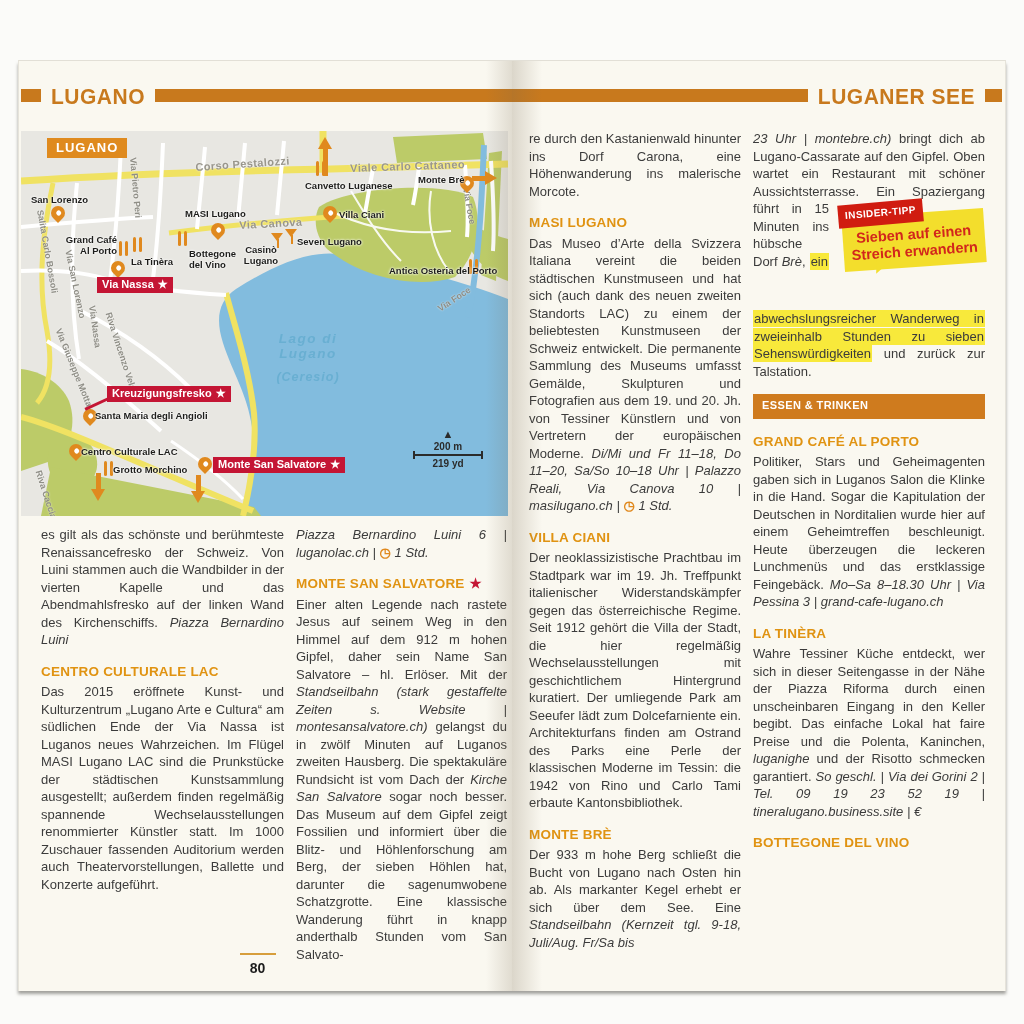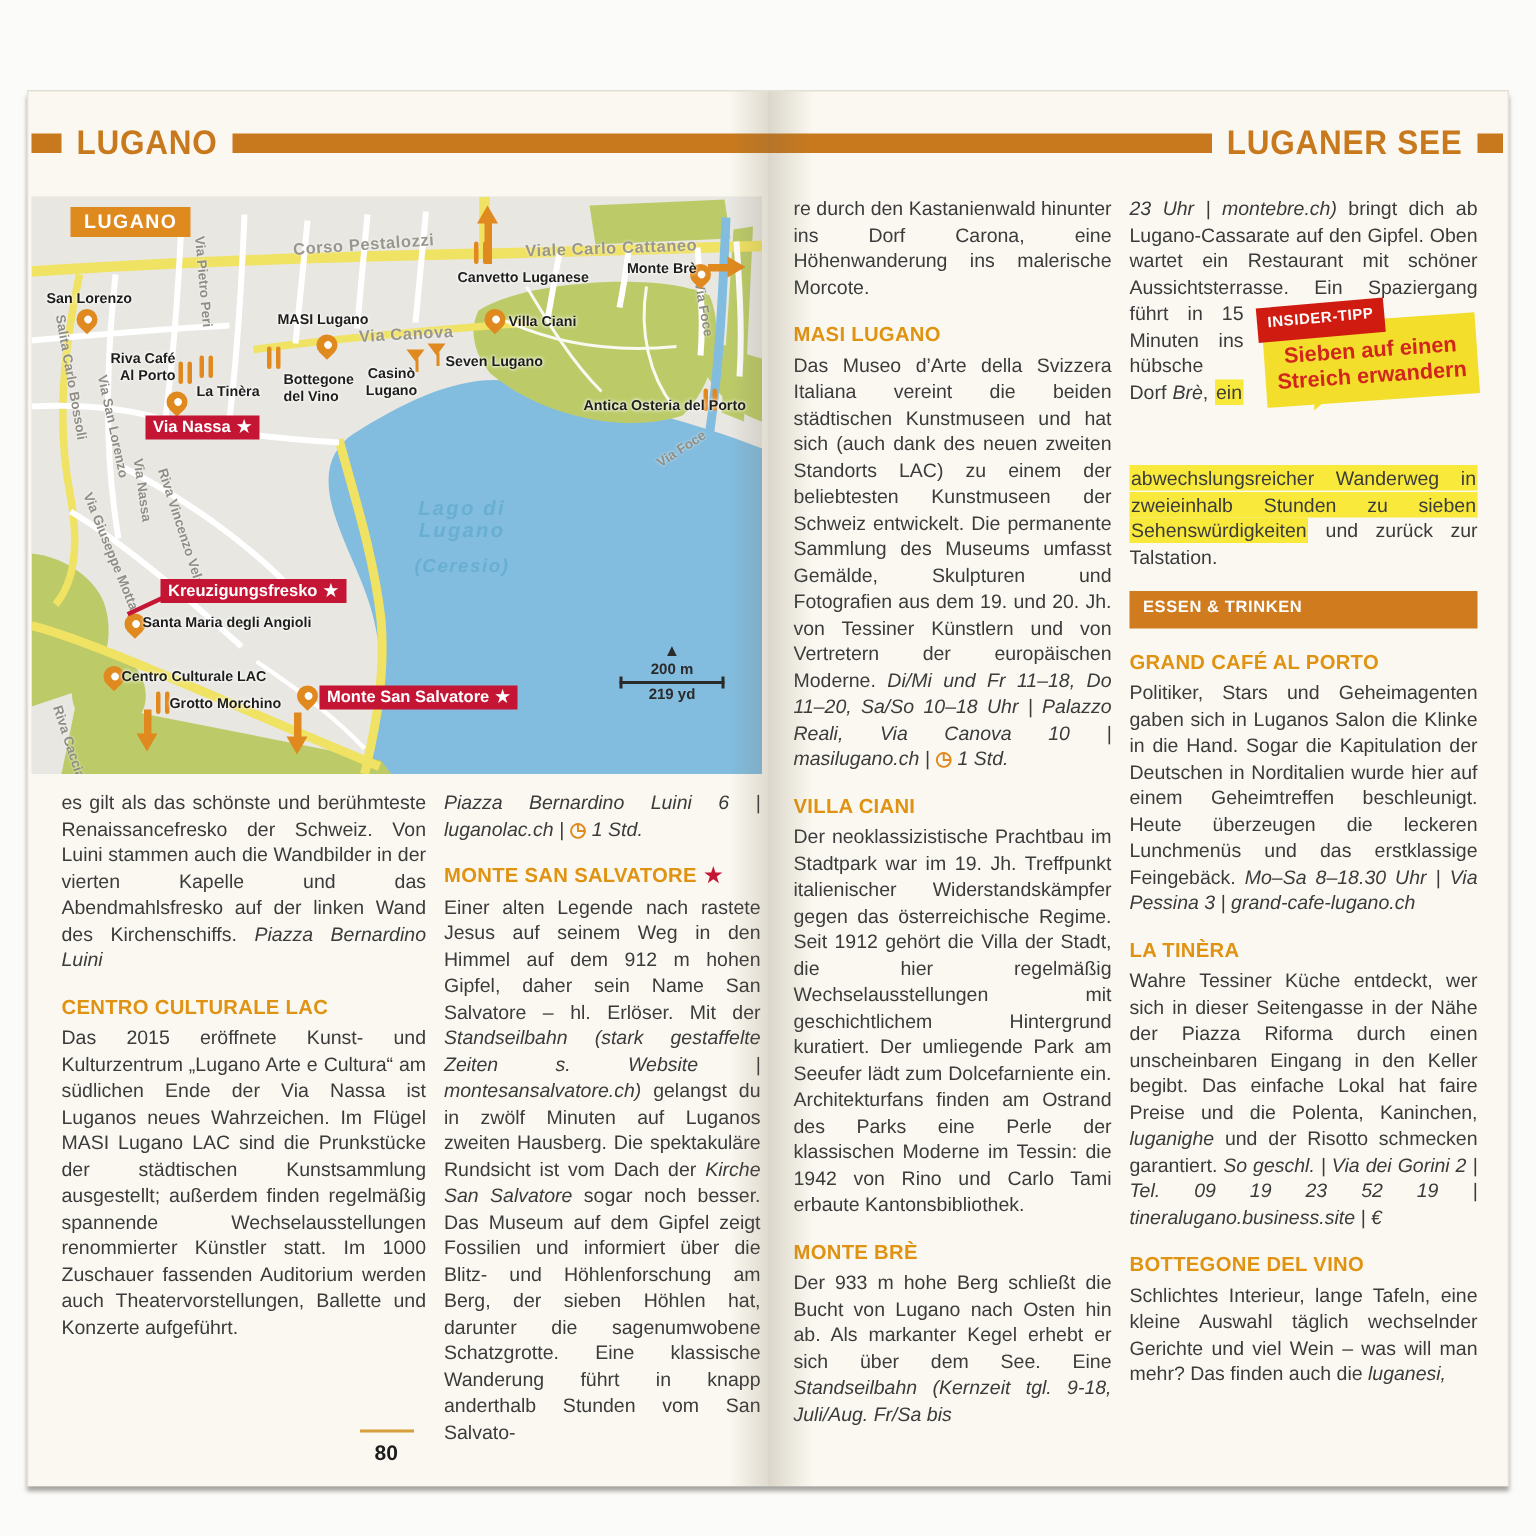--- a/index.html
+++ b/index.html
@@ -180,21 +180,21 @@
           <span class="street" style="position: absolute; left: 415px; top: 174px; transform: rotate(-33deg);">Via Foce</span>
           <span class="pin" style="position: absolute; left: 30px; top: 75px;"></span>
           <span class="mlabel" style="position: absolute; left: 10px; top: 64px;">San Lorenzo</span>
           <span class="pin" style="position: absolute; left: 190px; top: 92px;"></span>
           <span class="mlabel" style="position: absolute; left: 164px; top: 78px;">MASI Lugano</span>
           <span class="pin" style="position: absolute; left: 302px; top: 75px;"></span>
           <span class="mlabel" style="position: absolute; left: 318px; top: 79px;">Villa Ciani</span>
           <span class="pin" style="position: absolute; left: 439px; top: 45px;"></span>
           <span class="mlabel" style="position: absolute; left: 397px; top: 44px;">Monte Brè</span>
           <span class="pin" style="position: absolute; left: 90px; top: 130px;"></span>
-          <span class="mlabel" style="position: absolute; left: 44px; top: 104px; width: 52px; text-align: right;">Riva Café
+          <span class="mlabel" style="position: absolute; left: 44px; top: 104px; width: 52px; text-align: right;">Grand Café
 Al Porto</span>
           <span class="pin" style="position: absolute; left: 62px; top: 278px;"></span>
           <span class="mlabel" style="position: absolute; left: 74px; top: 280px;">Santa Maria degli Angioli</span>
           <span class="pin" style="position: absolute; left: 48px; top: 313px;"></span>
           <span class="mlabel" style="position: absolute; left: 60px; top: 316px;">Centro Culturale LAC</span>
           <span class="pin" style="position: absolute; left: 177px; top: 326px;"></span>
           <span class="mlabel" style="position: absolute; left: 284px; top: 50px;">Canvetto Luganese</span>
           <span class="mlabel" style="position: absolute; left: 110px; top: 126px;">La Tinèra</span>
           <span class="mlabel" style="position: absolute; left: 150px; top: 118px; margin-left: 18px;">Bottegone
 del Vino</span>
@@ -261,18 +261,17 @@
           <p class="body"><span class="it">23 Uhr | montebre.ch)</span><span> bringt dich ab Lugano-Cassarate auf den Gipfel. Oben wartet ein Restaurant mit schöner Aussichtsterrasse. </span><span class="tip">
               <span class="tip-ribbon">INSIDER-TIPP</span>
               <span class="tip-bubble">Sieben auf einen Streich erwandern</span>
             </span><span>Ein Spaziergang führt in 15 Minuten ins hübsche Dorf </span><span class="it">Brè</span><span>, </span><span class="hl">ein abwechslungsreicher Wanderweg in zweieinhalb Stunden zu sieben Sehenswürdigkeiten</span><span> und zurück zur Talstation.</span></p>
           <div class="banner">ESSEN &amp; TRINKEN</div>
           <h3 class="sec-h">GRAND CAFÉ AL PORTO</h3>
           <p class="body"><span>Politiker, Stars und Geheimagenten gaben sich in Luganos Salon die Klinke in die Hand. Sogar die Kapitulation der Deutschen in Norditalien wurde hier auf einem Geheimtreffen beschleunigt. Heute überzeugen die leckeren Lunchmenüs und das erstklassige Feingebäck. </span><span class="it">Mo–Sa 8–18.30 Uhr | Via Pessina 3 | grand-cafe-lugano.ch</span></p>
           <h3 class="sec-h">LA TINÈRA</h3>
           <p class="body"><span>Wahre Tessiner Küche entdeckt, wer sich in dieser Seitengasse in der Nähe der Piazza Riforma durch einen unscheinbaren Eingang in den Keller begibt. Das einfache Lokal hat faire Preise und die Polenta, Kaninchen, </span><span class="it">luganighe</span><span> und der Risotto schmecken garantiert. </span><span class="it">So geschl. | Via dei Gorini 2 | Tel. 09 19 23 52 19 | tineralugano.business.site | €</span></p>
           <h3 class="sec-h">BOTTEGONE DEL VINO</h3>
-          <p class="body"><span>Schlichtes Interieur, lange Tafeln, eine kleine Auswahl täglich wechselnder Gerichte und viel Wein – was will man mehr? Das finden auch die </span><span class="it">luganesi,</span></p>
         </div>
     </div>
 
   </div>
 </div>
 
 </body></html>

